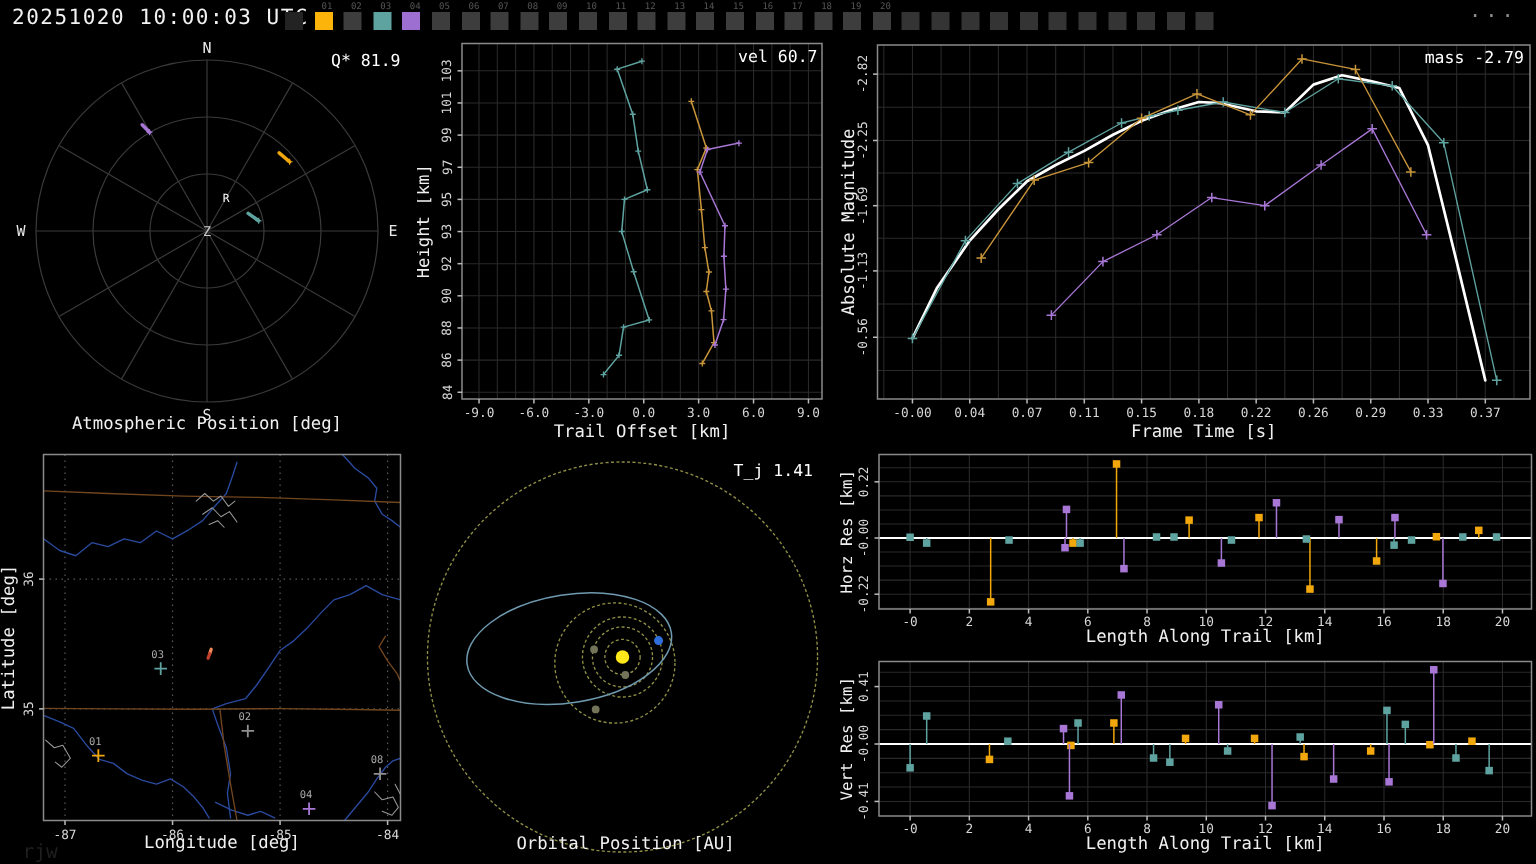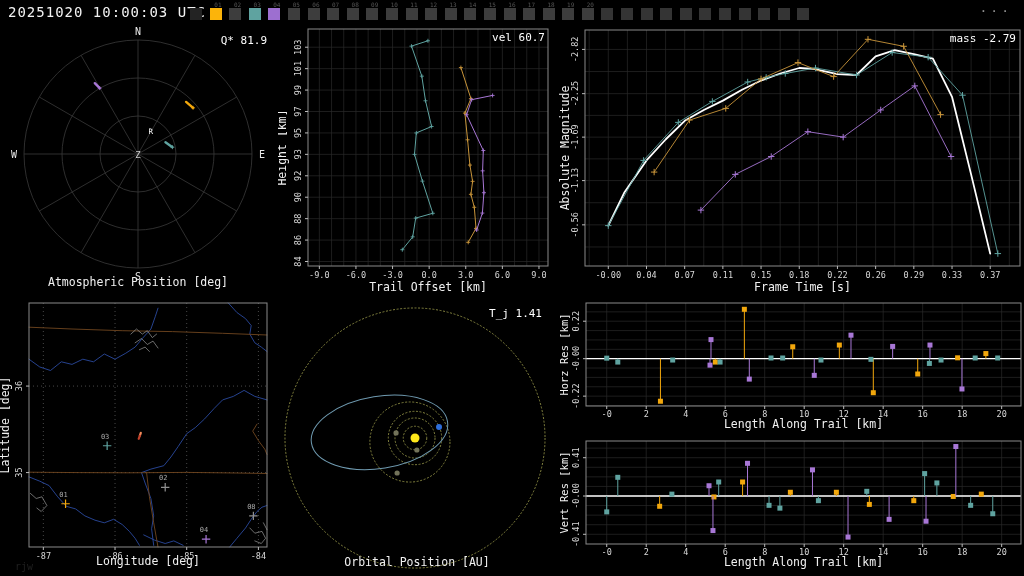--- a/index.html
+++ b/index.html
@@ -4,21 +4,21 @@
 <style>
   html,body{margin:0;padding:0;background:#000;}
   #screen{position:relative;width:1024px;height:576px;background:#000;overflow:hidden;
           font-family:"DejaVu Sans Mono",monospace;}
   .timestamp{position:absolute;left:8px;top:4px;font-size:14px;letter-spacing:1px;color:#f2f2f2;}
   #station-strip{position:absolute;left:190px;top:1px;display:flex;gap:7.6px;}
   .station-cell{width:12px;display:flex;flex-direction:column;align-items:flex-end;cursor:pointer;}
   .station-id{font-size:6px;line-height:7px;height:7px;color:#555;letter-spacing:0;}
   .station-square{width:12px;height:12px;}
   .menu-ellipsis{position:absolute;right:12px;top:0px;font-size:13px;color:#909090;letter-spacing:3px;cursor:pointer;}
-  .watermark{position:absolute;left:15px;top:561px;font-size:10px;color:#1f1f1f;}
+  .watermark{position:absolute;left:15px;top:561px;font-size:13px;color:#1f1f1f;}
   svg.panel{position:absolute;display:block;}
   #polar-panel{left:0;top:26px;}
   #trail-panel{left:278px;top:26px;}
   #mag-panel{left:556px;top:26px;}
   #map-panel{left:0;top:300px;}
   #orbit-panel{left:278px;top:300px;}
   #res-panel{left:556px;top:300px;}
 </style>
 </head>
 <body>

